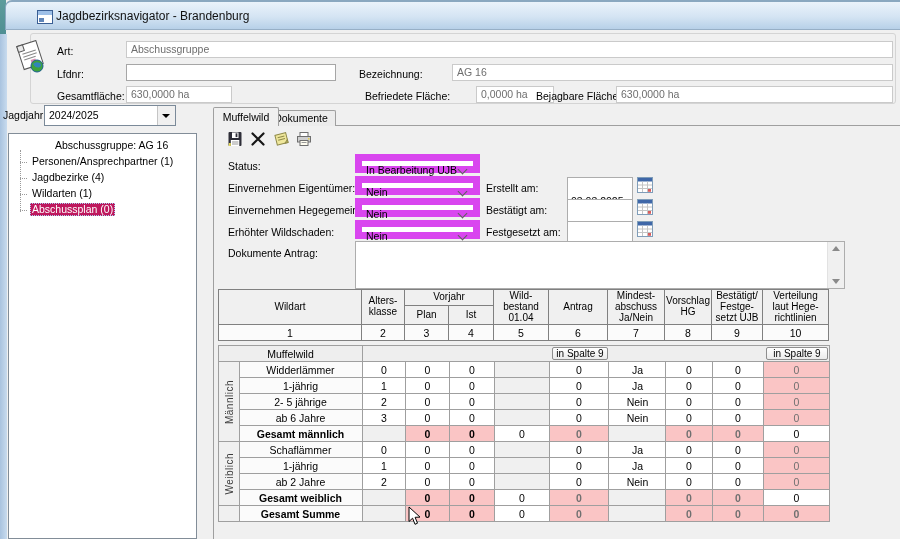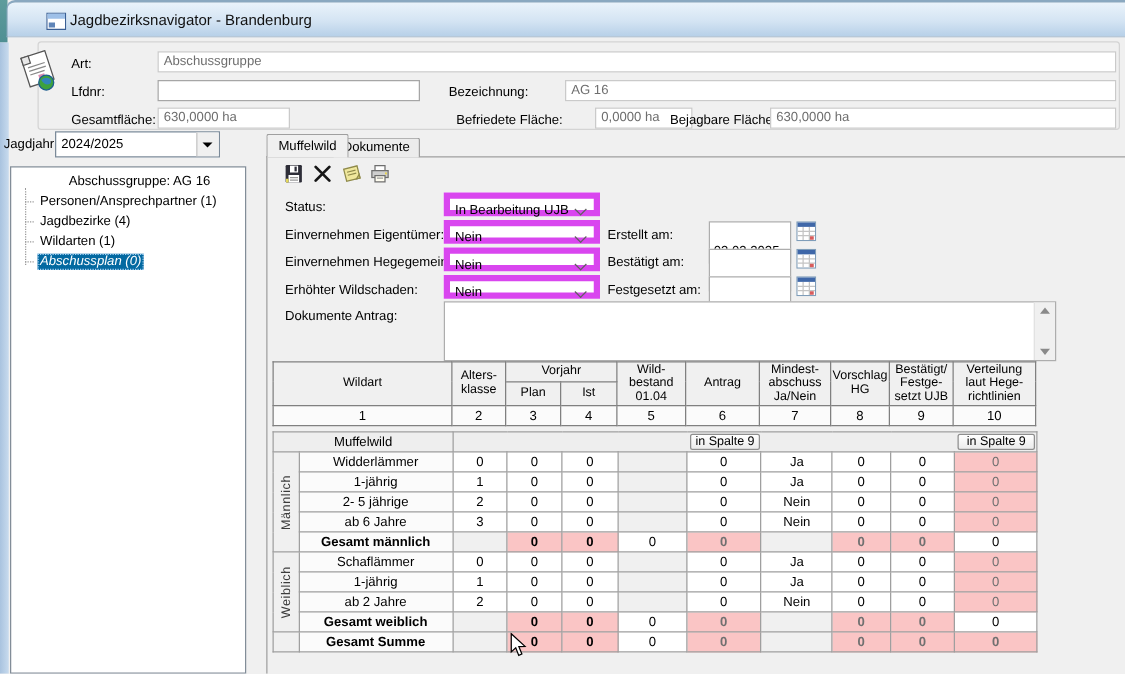--- a/index.html
+++ b/index.html
@@ -28,31 +28,31 @@
   .combo-classic{left:44px;top:105px;width:132px;height:21px;background:#fff;border:1px solid #7b8a99;box-sizing:border-box;}
   .combo-classic .val{position:absolute;left:4px;top:3px;}
   .combo-classic .btn{position:absolute;right:0;top:0;width:17px;height:19px;background:#f0f0f0;border-left:1px solid #c5c5c5;}
   .combo-classic .arr{position:absolute;right:5px;top:8px;width:0;height:0;border-left:4px solid transparent;border-right:4px solid transparent;border-top:4px solid #000;}
   .treepanel{left:8px;top:133px;width:189px;height:406px;background:#fff;border:1px solid #828d98;box-sizing:border-box;}
   .tree-root{position:absolute;left:6px;top:5px;white-space:nowrap;margin-left:40px;}
   .tree-vline{position:absolute;left:11px;top:16px;height:62px;border-left:1px dotted #9a9a9a;}
   .tree-item{position:absolute;left:11px;white-space:nowrap;}
   .stub{display:inline-block;width:7px;border-top:1px dotted #9a9a9a;vertical-align:middle;margin-right:3px;}
   .tilabel{display:inline-block;padding:0 2px;line-height:13px;}
-  .tilabel.sel{background:#0369a1;color:#fff;outline:1px dotted #a8d2f5;outline-offset:-1px;font-style:italic;}
+  .tilabel.sel{background:#be185d;color:#fff;outline:1px dotted #a8d2f5;outline-offset:-1px;}
   
   .tabpage{left:213px;top:125px;width:687px;height:414px;background:#f0f0f0;border-top:1px solid #9f9f9f;border-left:1px solid #9f9f9f;box-sizing:border-box;}
   .tab{position:absolute;box-sizing:border-box;text-align:center;background:#f0f0f0;
        border:1px solid #9f9f9f;border-bottom:none;border-radius:2px 2px 0 0;}
   .tab.active{left:213px;top:107px;width:66px;height:19px;line-height:18px;z-index:3;}
   .tab.inactive{left:266px;top:110px;width:70px;height:16px;line-height:15px;background:#ececec;}
   
   .tbicon{position:absolute;width:16px;height:16px;}
   
-  .combo{position:absolute;width:125px;height:19px;background:#fff;border:5px solid #d946ef;box-sizing:border-box;}
+  .combo{position:absolute;width:125px;height:19px;background:#fff;border:7px solid #d946ef;box-sizing:border-box;}
   .combo .val{position:absolute;left:4px;top:3px;white-space:nowrap;}
   .chev{position:absolute;right:7px;top:5px;width:6px;height:6px;border-right:1.5px solid #5f5f5f;border-bottom:1.5px solid #5f5f5f;transform:rotate(45deg);}
   .datefield{position:absolute;width:66px;height:17px;background:#fff;border:1px solid #adadad;box-sizing:border-box;
              text-align:left;line-height:15px;padding:16px 3px;}
   .memo{left:355px;top:241px;width:490px;height:48px;background:#fff;border:1px solid #adadad;box-sizing:border-box;}
   .memo-sb{position:absolute;right:0;top:0;bottom:0;width:16px;background:#f0f0f0;border-left:1px solid #e2e2e2;}
   .sb-up{position:absolute;left:4px;top:4px;width:0;height:0;border-left:4px solid transparent;border-right:4px solid transparent;border-bottom:5px solid #8a8a8a;}
   .sb-dn{position:absolute;left:4px;bottom:4px;width:0;height:0;border-left:4px solid transparent;border-right:4px solid transparent;border-top:5px solid #8a8a8a;}
   
   .tablewrap{left:218px;top:289px;width:612px;}

